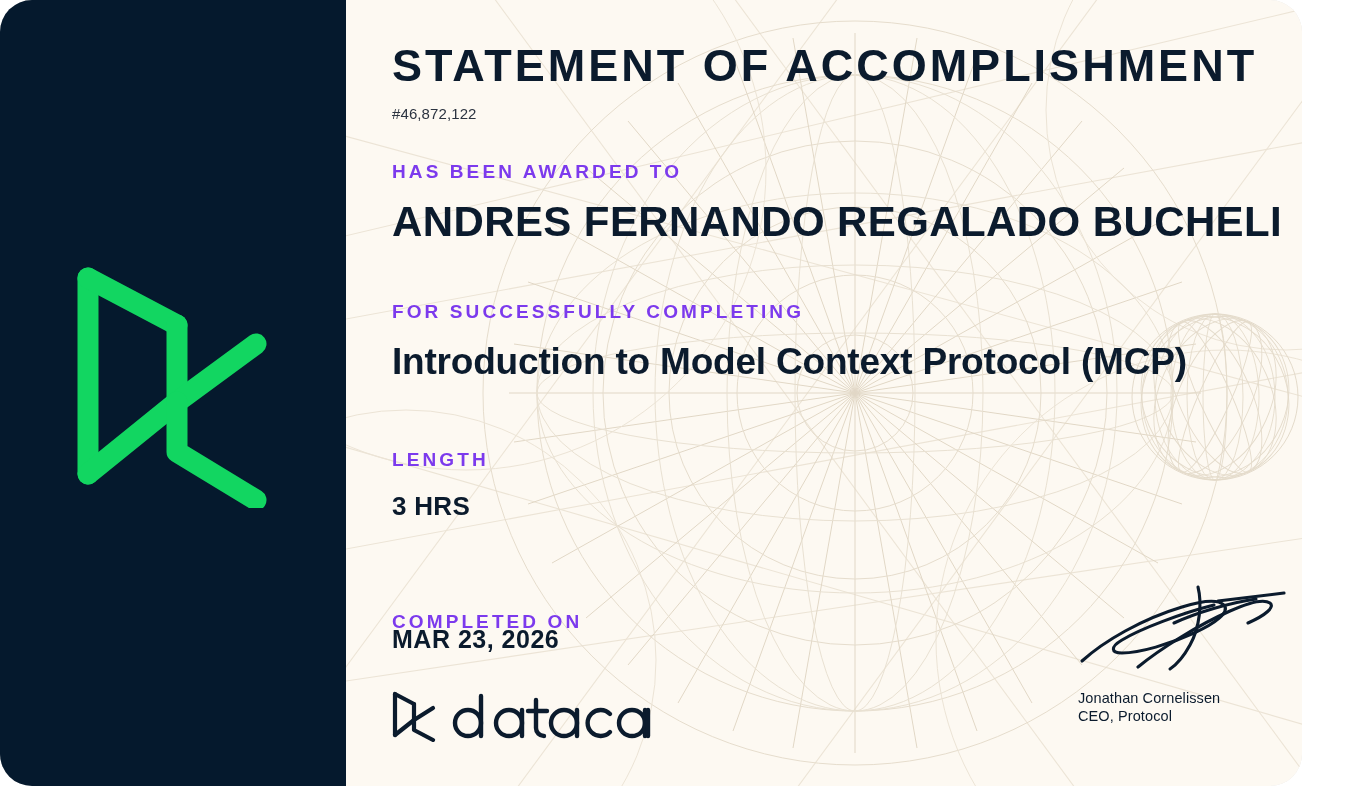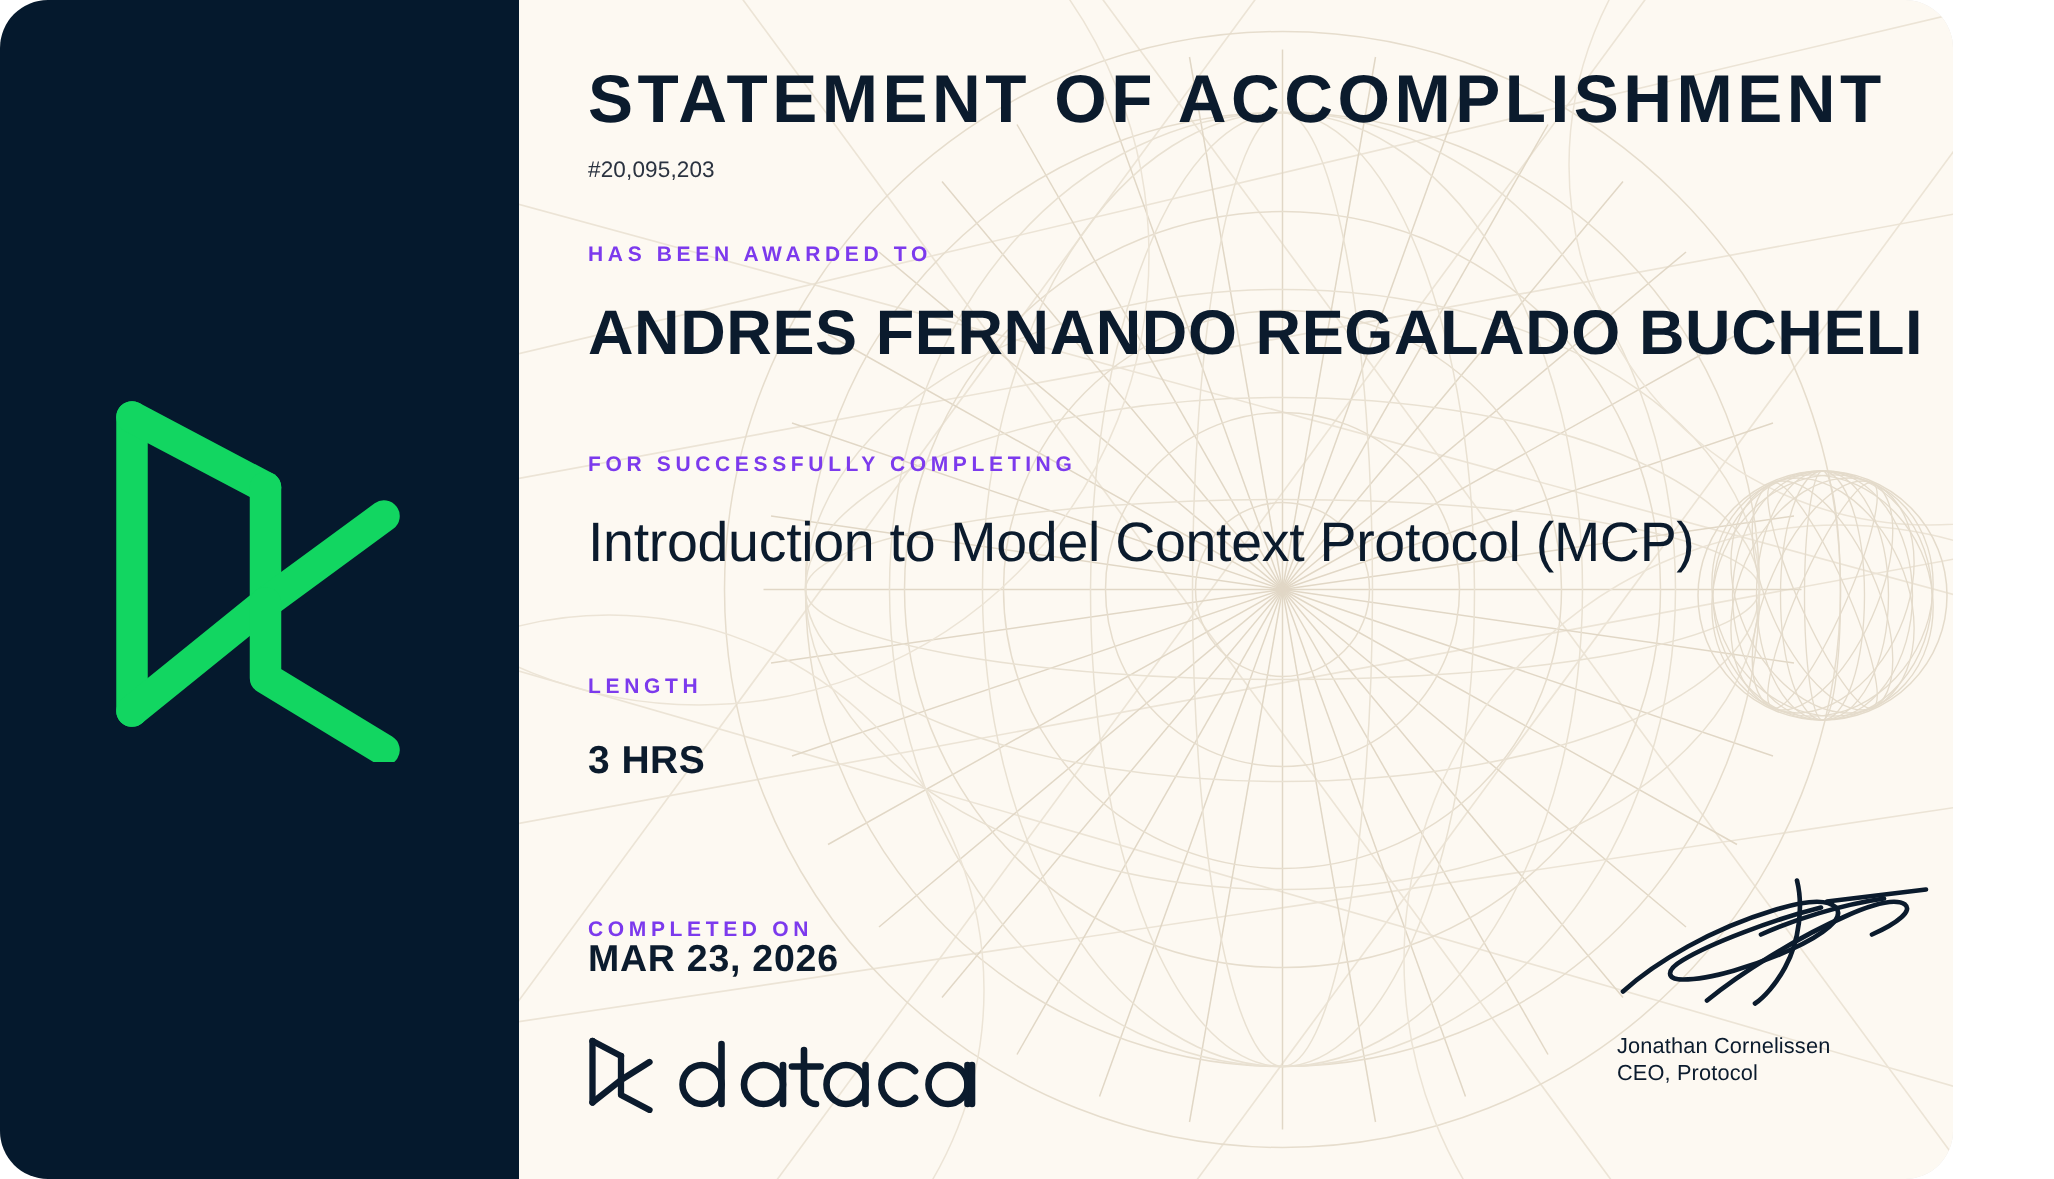--- a/index.html
+++ b/index.html
@@ -80,21 +80,21 @@
     top: 105px;
     font-size: 15px;
     font-weight: normal;
     letter-spacing: 0.1px;
     color: #2b3340;
   }
 
   .field-label {
     position: absolute;
     left: 392px;
-    font-size: 14px;
+    font-size: 19px;
     font-weight: bold;
     letter-spacing: 3.1px;
     color: #7c3aed;
     text-transform: uppercase;
   }
   .field-value {
     position: absolute;
     left: 392px;
     color: #0b1b2d;
   }
@@ -106,21 +106,21 @@
     font-weight: bold;
     letter-spacing: 0.4px;
     white-space: nowrap;
     text-align: right;
   }
 
   #label-completing { top: 301px; }
   #value-course {
     top: 336px;
     font-size: 37px;
-    font-weight: normal;
+    font-weight: bold;
     line-height: 52px;
     letter-spacing: -0.2px;
     width: 840px;
   }
 
   #label-length { top: 449px; }
   #value-length {
     top: 491px;
     font-size: 26px;
     font-weight: bold;
@@ -309,21 +309,21 @@
 
         <path d="M101 140 L 101 190 L 180 238"></path>
       </g>
     </svg>
   </div>
 
   <div id="content">
 
     <div class="cert-title">STATEMENT OF ACCOMPLISHMENT</div>
 
-    <div class="cert-id">#20,095,203</div>
+    <div class="cert-id">#46,872,122</div>
 
     <div class="field-label" id="label-awarded">HAS BEEN AWARDED TO</div>
     <div class="field-value" id="value-name">ANDRES FERNANDO REGALADO BUCHELI</div>
 
     <div class="field-label" id="label-completing">FOR SUCCESSFULLY COMPLETING</div>
     <div class="field-value" id="value-course">Introduction to Model Context Protocol (MCP)</div>
 
     <div class="field-label" id="label-length">LENGTH</div>
     <div class="field-value" id="value-length">3 HRS</div>
 

